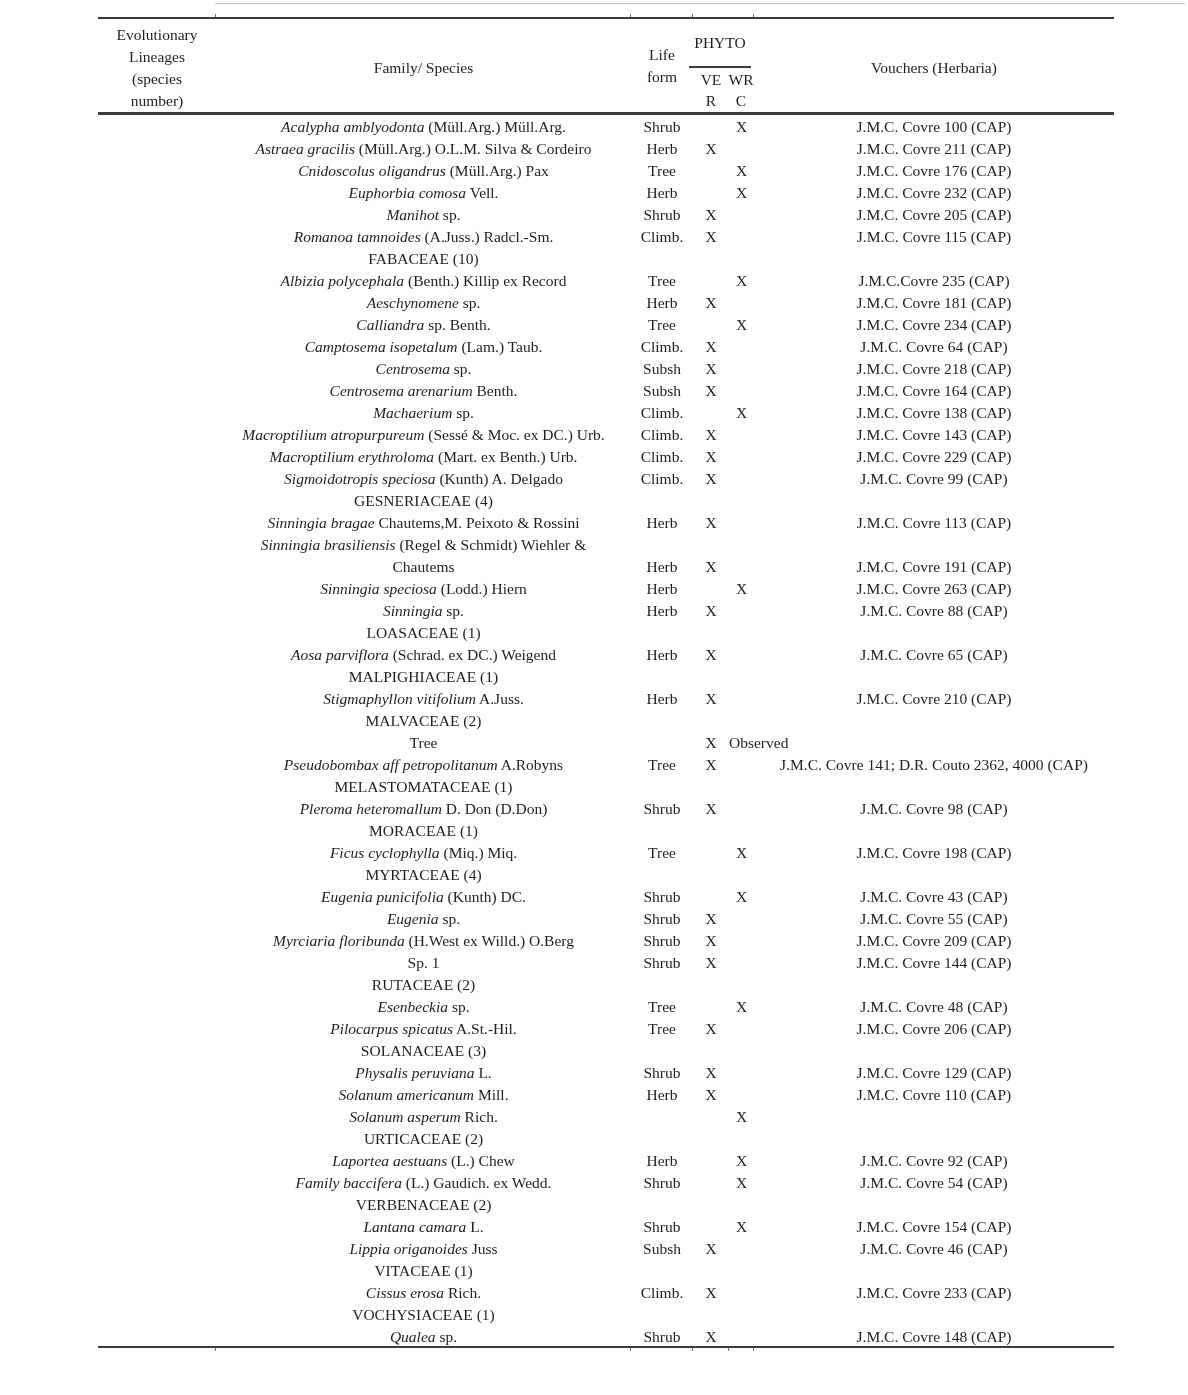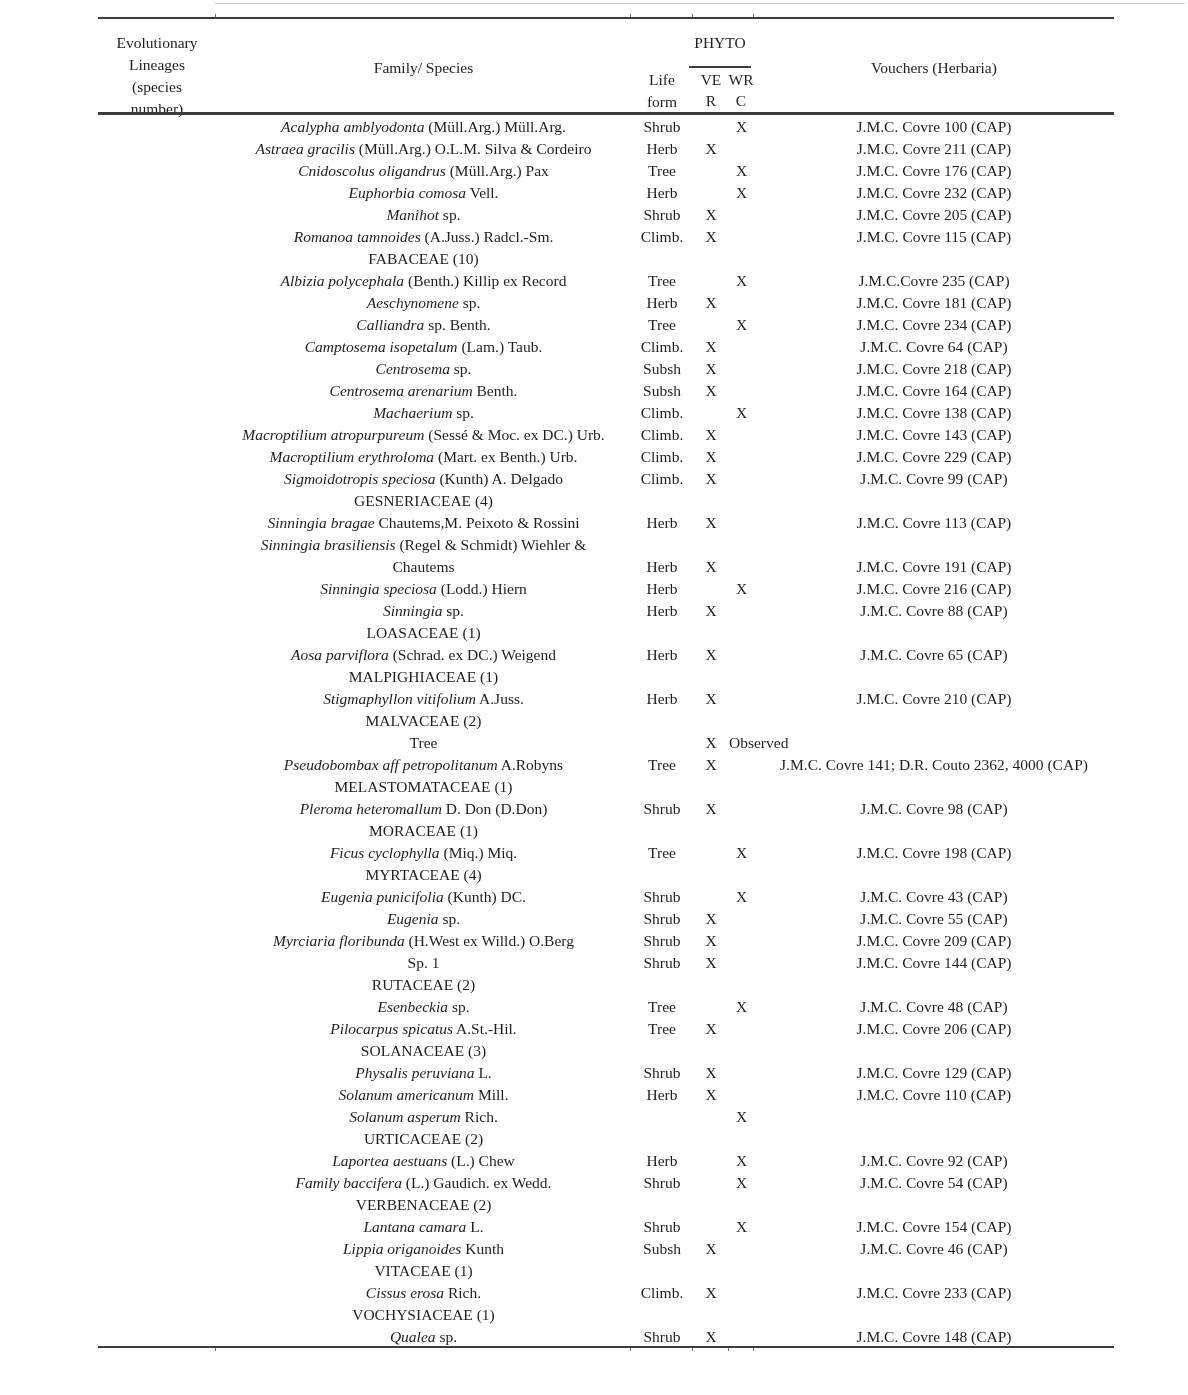--- a/index.html
+++ b/index.html
@@ -29,25 +29,25 @@
 
 <div class="faint" style="left:215px; top:3px; width:970px; height:1px;"></div>
 
 <div class="hline" style="left:98px; top:17px; width:1016px; height:2px;"></div>
 <div class="tick" style="left:215px; top:14px;"></div>
 <div class="tick" style="left:630px; top:14px;"></div>
 <div class="tick" style="left:692px; top:14px;"></div>
 <div class="tick" style="left:753px; top:14px;"></div>
 
 <div class="hcell" style="left:98px; top:24px; width:118px;">
-  <div class="wrapbox" style="width:104px;margin-top:8px;">Evolutionary Lineages (species number)</div>
+  <div class="wrapbox" style="width:104px;">Evolutionary Lineages (species number)</div>
 </div>
 <div class="hcell" style="left:216px; top:57px; width:415px;">Family/ Species</div>
 <div class="hcell" style="left:631px; top:44px; width:62px;">
-  <div class="wrapbox" style="width:42px;margin-top:25px;">Life form</div>
+  <div class="wrapbox" style="width:42px;">Life form</div>
 </div>
 <div class="hcell" style="left:689px; top:32px; width:62px;">PHYTO</div>
 <div class="hline" style="left:689px; top:66px; width:62px; height:1.5px;"></div>
 <div class="hcell" style="left:693px; top:69px; width:36px;">
   <span class="subcol" style="width:27px;">VER</span>
 </div>
 <div class="hcell" style="left:726px; top:69px; width:30px;">
   <span class="subcol" style="width:28px;">WRC</span>
 </div>
 <div class="hcell" style="left:754px; top:57px; width:360px;">Vouchers (Herbaria)</div>
@@ -214,21 +214,21 @@
       <div class="pad">X</div>
       <div class="pad"></div>
       <div class="pad">J.M.C. Covre 191 (CAP)</div>
     </div>
     <div class="row">
       <div></div>
       <div><i>Sinningia speciosa</i> <span>(Lodd.) Hiern</span></div>
       <div>Herb</div>
       <div></div>
       <div>X</div>
-      <div>J.M.C. Covre 216 (CAP)</div>
+      <div>J.M.C. Covre 263 (CAP)</div>
     </div>
     <div class="row">
       <div></div>
       <div><i>Sinningia</i> <span>sp.</span></div>
       <div>Herb</div>
       <div>X</div>
       <div></div>
       <div>J.M.C. Covre 88 (CAP)</div>
     </div>
     <div class="row">
@@ -448,21 +448,21 @@
     <div class="row">
       <div></div>
       <div><i>Lantana camara</i> <span>L.</span></div>
       <div>Shrub</div>
       <div></div>
       <div>X</div>
       <div>J.M.C. Covre 154 (CAP)</div>
     </div>
     <div class="row">
       <div></div>
-      <div><i>Lippia origanoides</i> <span>Kunth</span></div>
+      <div><i>Lippia origanoides</i> <span>Juss</span></div>
       <div>Subsh</div>
       <div>X</div>
       <div></div>
       <div>J.M.C. Covre 46 (CAP)</div>
     </div>
     <div class="row">
       <div></div>
       <div>VITACEAE (1)</div>
       <div></div>
       <div></div>

